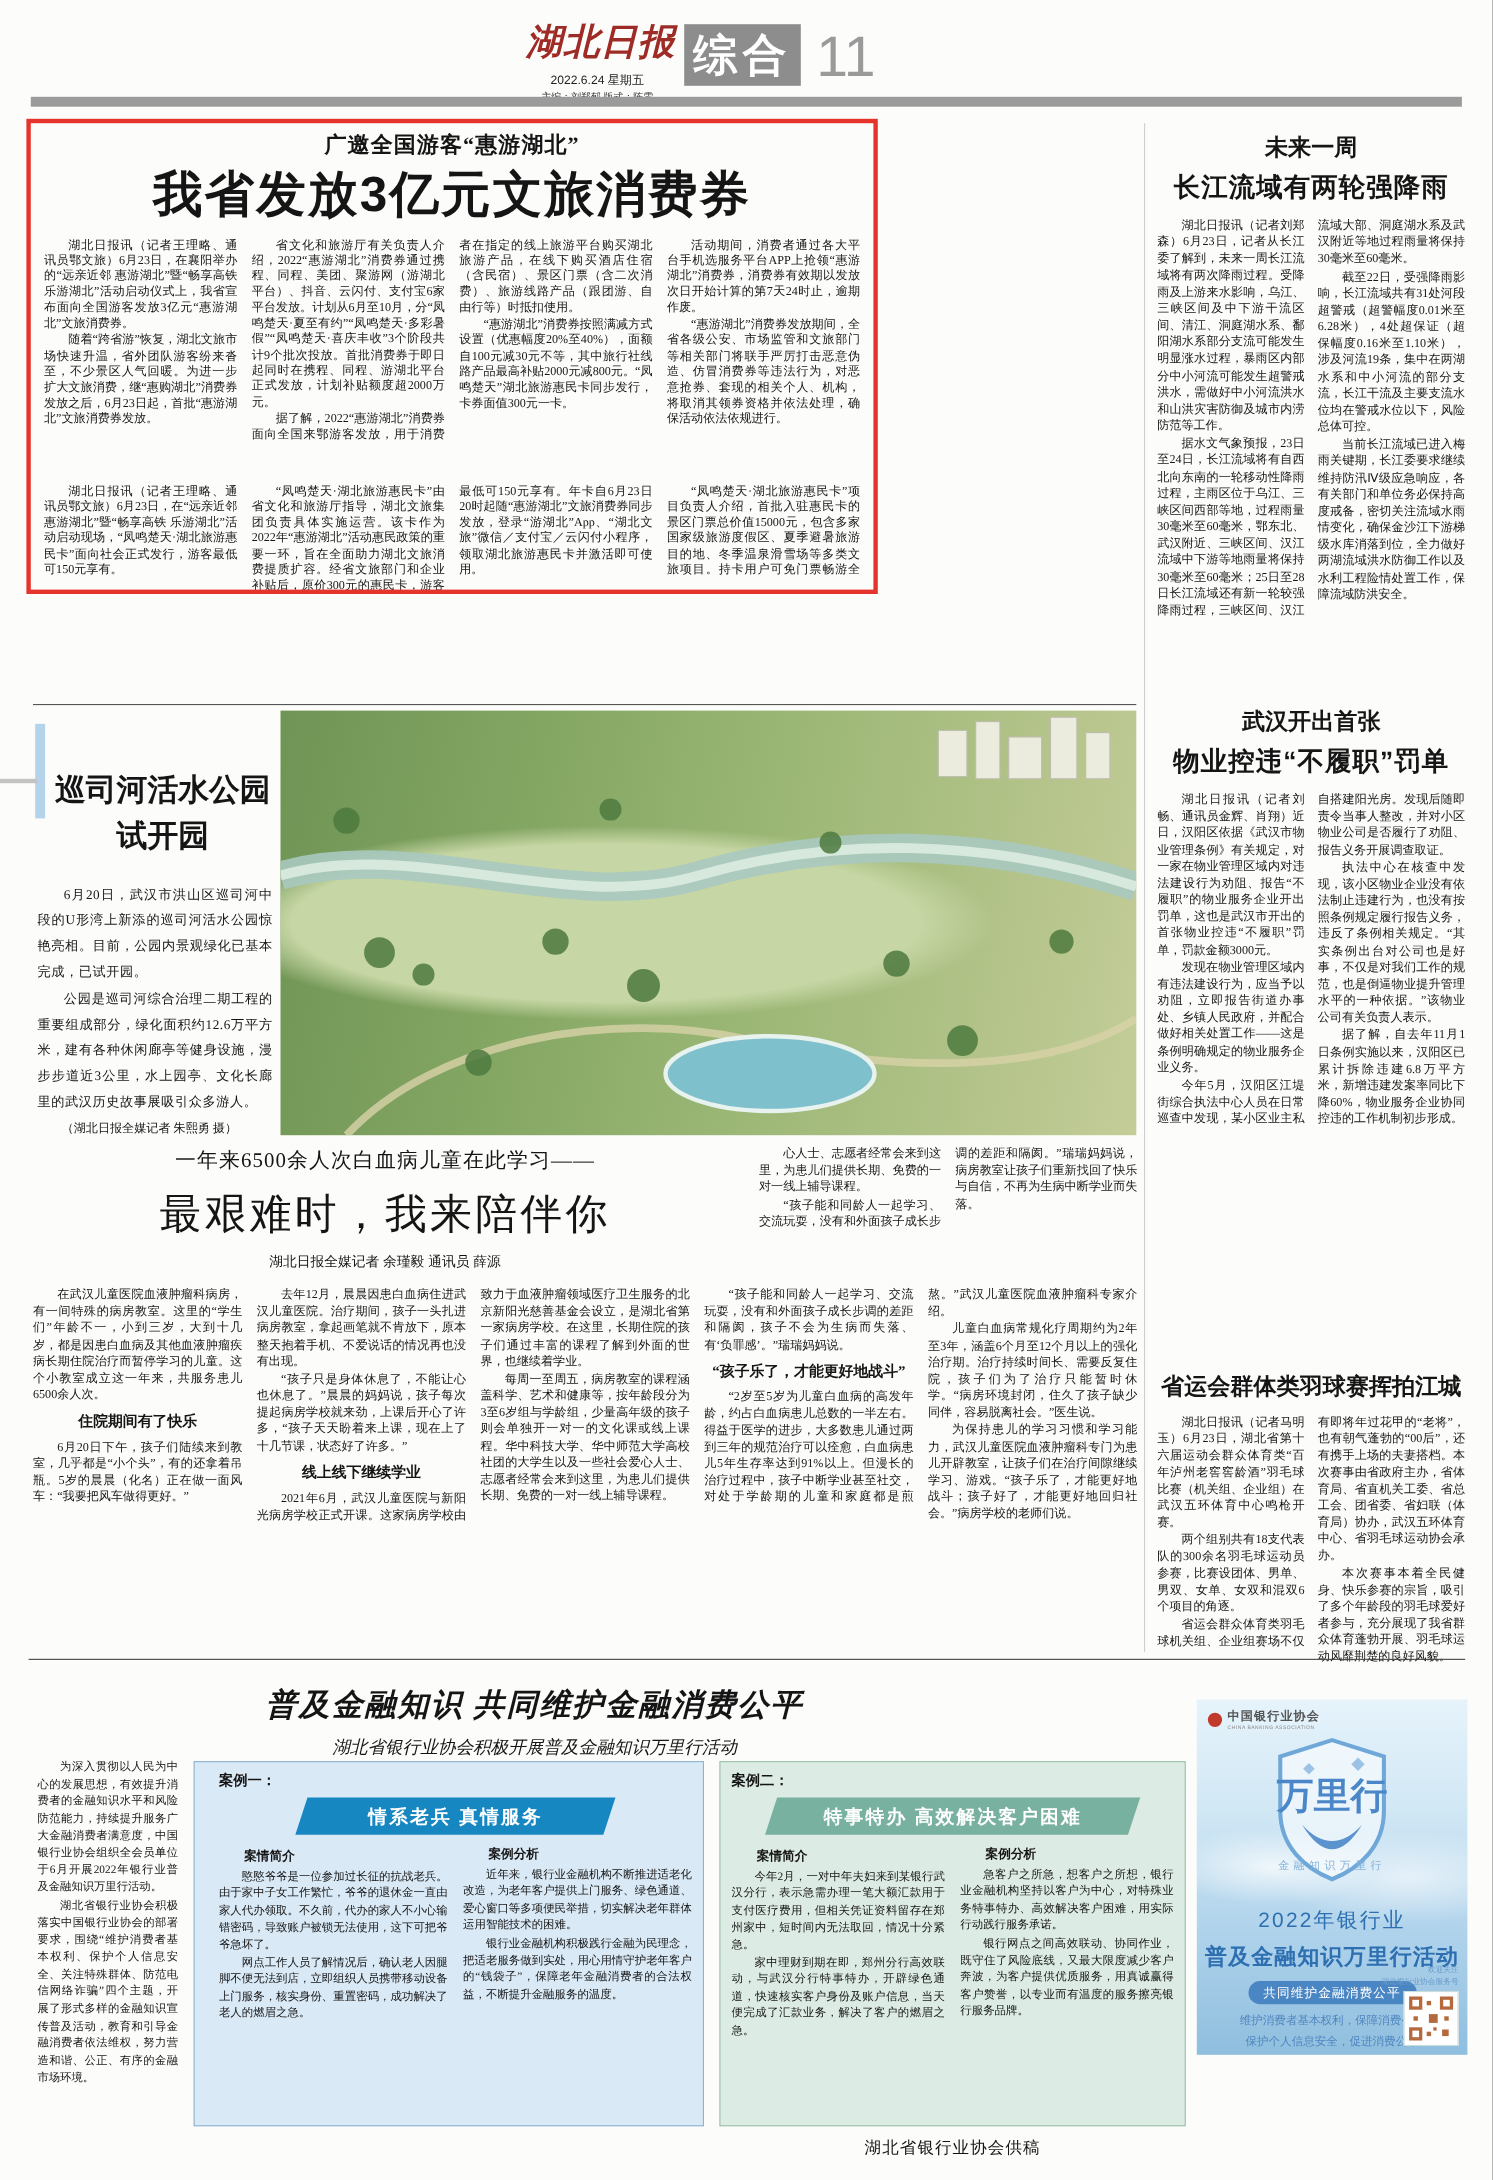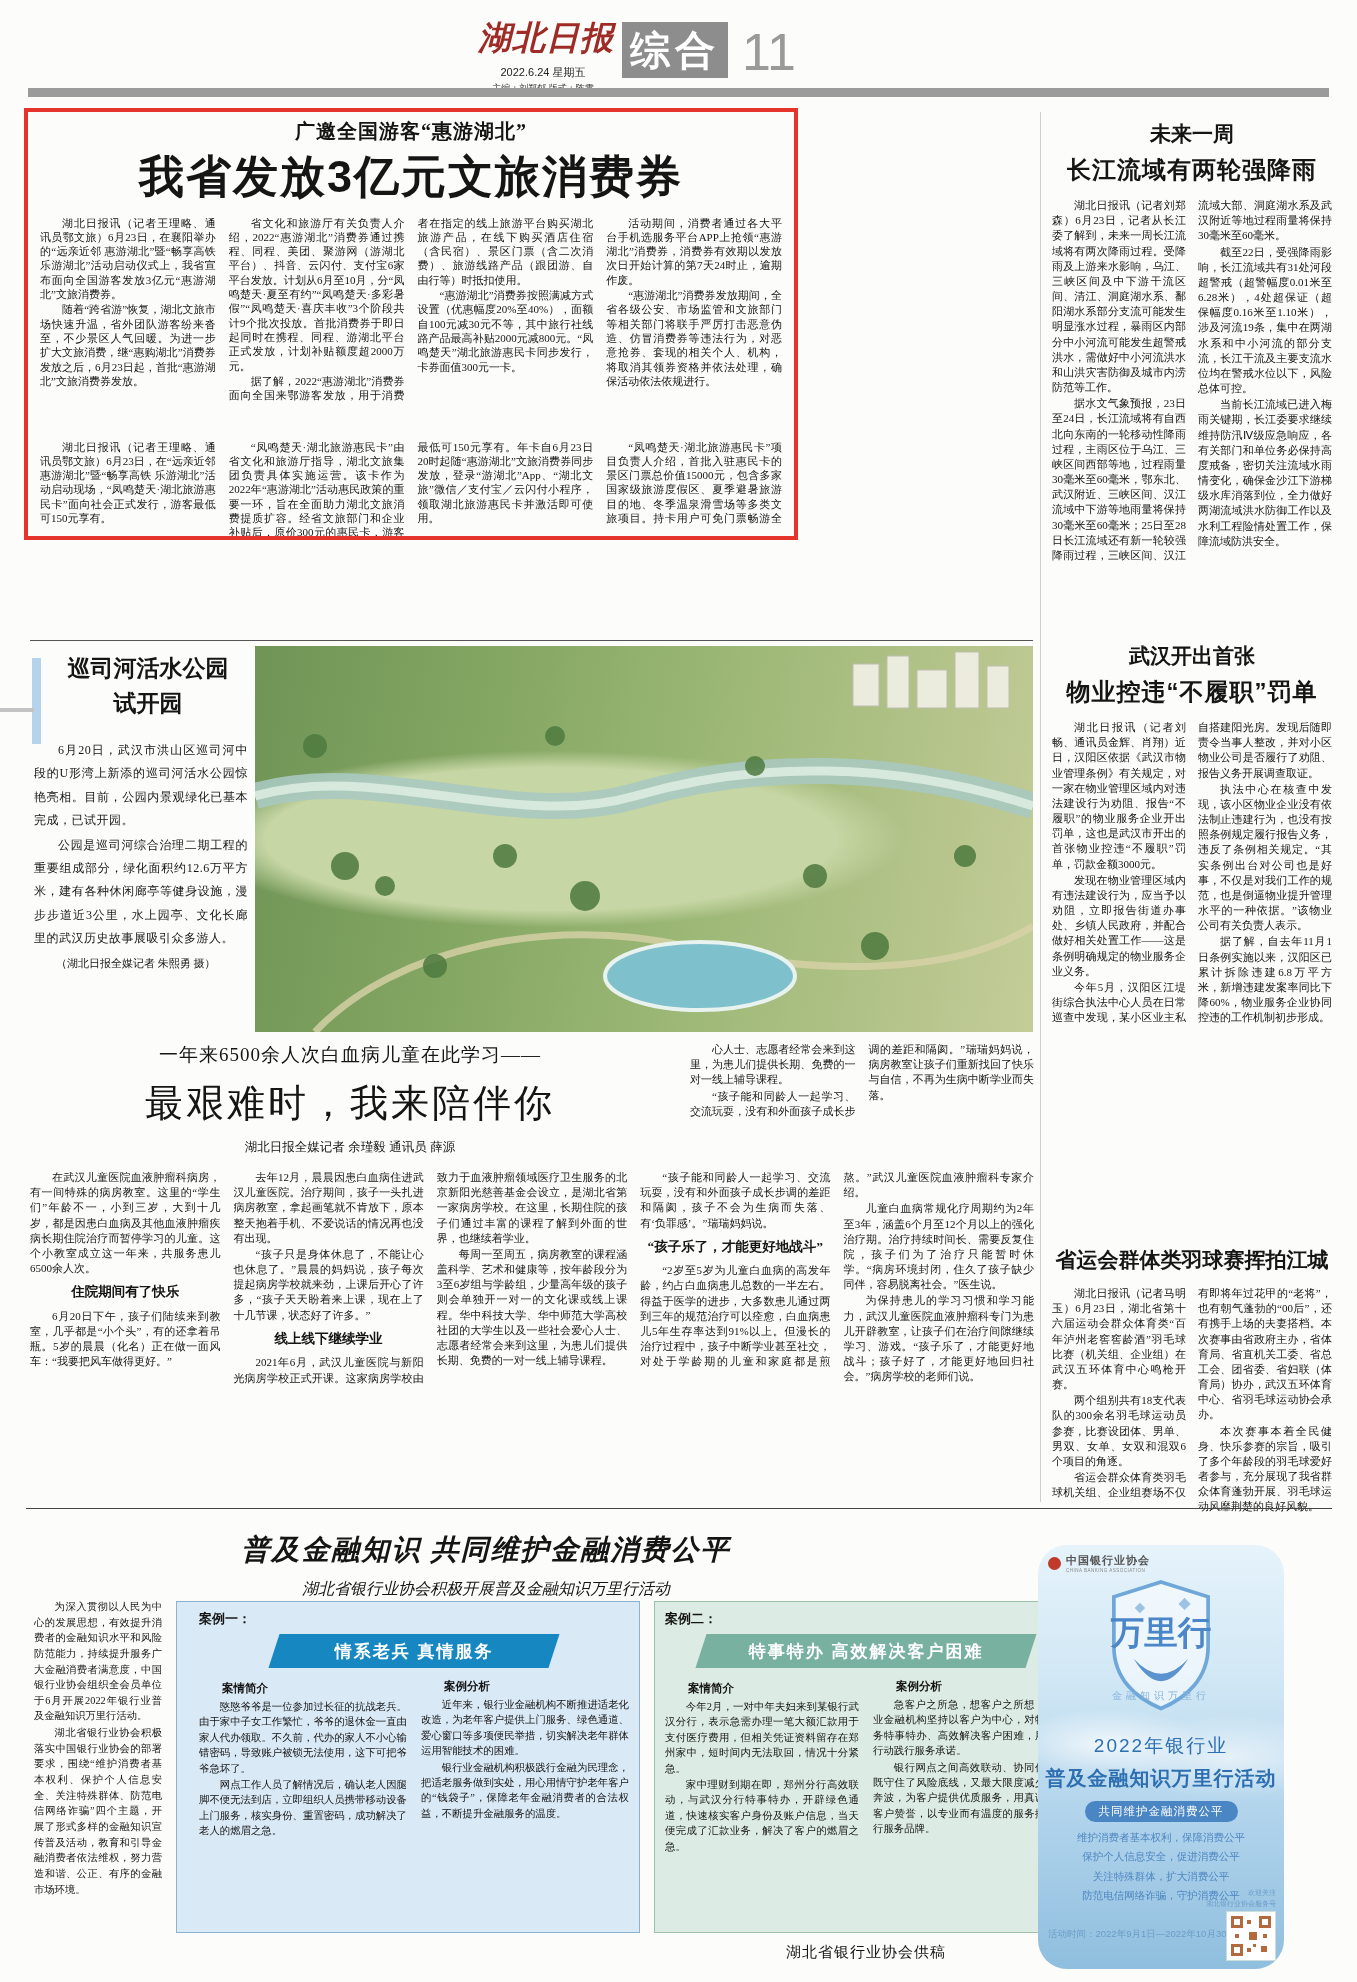--- a/index.html
+++ b/index.html
@@ -45,22 +45,22 @@
   .r-body{column-count:2;column-gap:12px;font-size:11px;line-height:1.38;overflow:hidden;text-align:justify;}
   .r-body-a{height:414px;}
   .r-body-b{height:500px;}
   .r-body-c{height:240px;}
   .r-gap-b{margin-top:30px;}
   .r-gap-c{margin-top:26px;}
   
   .park{position:absolute;left:34px;top:652px;width:214px;}
   .park-deco-bar{position:absolute;left:-2px;top:6px;width:9px;height:86px;background:#b5d3ea;}
   .park-deco-line{position:absolute;left:-34px;top:56px;width:34px;height:4px;background:#c3c3c3;}
-  .park-headline{text-align:center;font-size:23px;font-weight:bold;line-height:1.5;
-                 font-family:Liberation Serif, serif;padding-left:14px;}
+  .park-headline{text-align:center;font-size:28px;font-weight:bold;line-height:1.5;
+                 font-family:Liberation Mono, monospace;padding-left:14px;margin-top:48px;}
   .park-body{margin-top:18px;font-size:12px;line-height:1.95;letter-spacing:0.5px;}
   .park-credit{font-size:11px;line-height:1.9;margin-top:2px;text-indent:2em;}
   
   .photo{position:absolute;left:255px;top:646px;width:778px;height:386px;overflow:hidden;
          background:
            radial-gradient(ellipse 150px 55px at 57% 86%, #8fd0d8 0 58%, transparent 62%),
            radial-gradient(ellipse 520px 130px at 38% 50%, #c6d6a4 0 55%, transparent 68%),
            linear-gradient(100deg,#6f9455 0%,#85a764 30%,#9db877 58%,#b3c389 82%,#c4cd98 100%);}
   .photo svg{display:block;width:100%;height:100%;}
   
@@ -87,26 +87,26 @@
   .banner{height:34px;margin:6px auto 10px;display:flex;align-items:center;justify-content:center;
           transform:skewX(-18deg);}
   .case1 .banner{width:280px;background:#1787c2;}
   .case2 .banner{width:330px;background:#79b1a0;}
   .banner span{transform:skewX(18deg);color:#fff;font-weight:bold;font-size:17px;letter-spacing:2px;
                font-family:"Liberation Sans",sans-serif;white-space:nowrap;}
   .case-body{column-count:2;column-gap:14px;font-size:10.4px;line-height:1.48;height:238px;overflow:hidden;}
   .case-body h5{font-size:11.5px;margin:2px 0;text-indent:2em;font-family:"Liberation Sans",sans-serif;}
   .f-credit{position:absolute;left:628px;top:434px;width:424px;text-align:center;font-size:15px;letter-spacing:1px;}
   
-  .ad{position:absolute;left:1012px;top:36px;width:246px;height:424px;overflow:hidden;
+  .ad{position:absolute;left:1062px;top:36px;width:246px;height:323px;overflow:hidden;
       background:
         radial-gradient(140px 50px at 28% 47%, rgba(255,255,255,.75), transparent 70%),
         radial-gradient(180px 60px at 78% 50%, rgba(255,255,255,.6), transparent 70%),
         linear-gradient(180deg,#e6f3fb 0%,#d2e8f5 30%,#abd0ea 70%,#8fbede 100%);
-      font-family:"Liberation Sans",sans-serif;border-radius:29px;}
+      font-family:"Liberation Sans",sans-serif;}
   .ad-org{display:flex;align-items:center;gap:5px;padding:8px 0 0 10px;}
   .ad-org-disc{width:13px;height:13px;border-radius:50%;background:#c0392b;flex:none;}
   .ad-org-name{font-size:11px;font-weight:bold;color:#555;letter-spacing:1px;}
   .ad-org-en{font-size:4.5px;color:#888;letter-spacing:0.5px;}
   .ad-shield{width:124px;height:118px;margin:4px auto 0;}
   .ad-arc{text-align:center;font-size:10px;letter-spacing:4px;color:#85b3da;margin-top:-6px;}
   .ad-title1{text-align:center;font-size:19px;color:#2d6fb0;margin-top:30px;letter-spacing:2px;}
   .ad-title2{text-align:center;font-size:20px;font-weight:bold;color:#2d6fb0;margin-top:6px;letter-spacing:1px;}
   .ad-badge{width:fit-content;margin:9px auto 6px;background:#4b86c4;color:#fff;font-size:11.5px;
             padding:3px 14px;border-radius:12px;letter-spacing:1px;}

